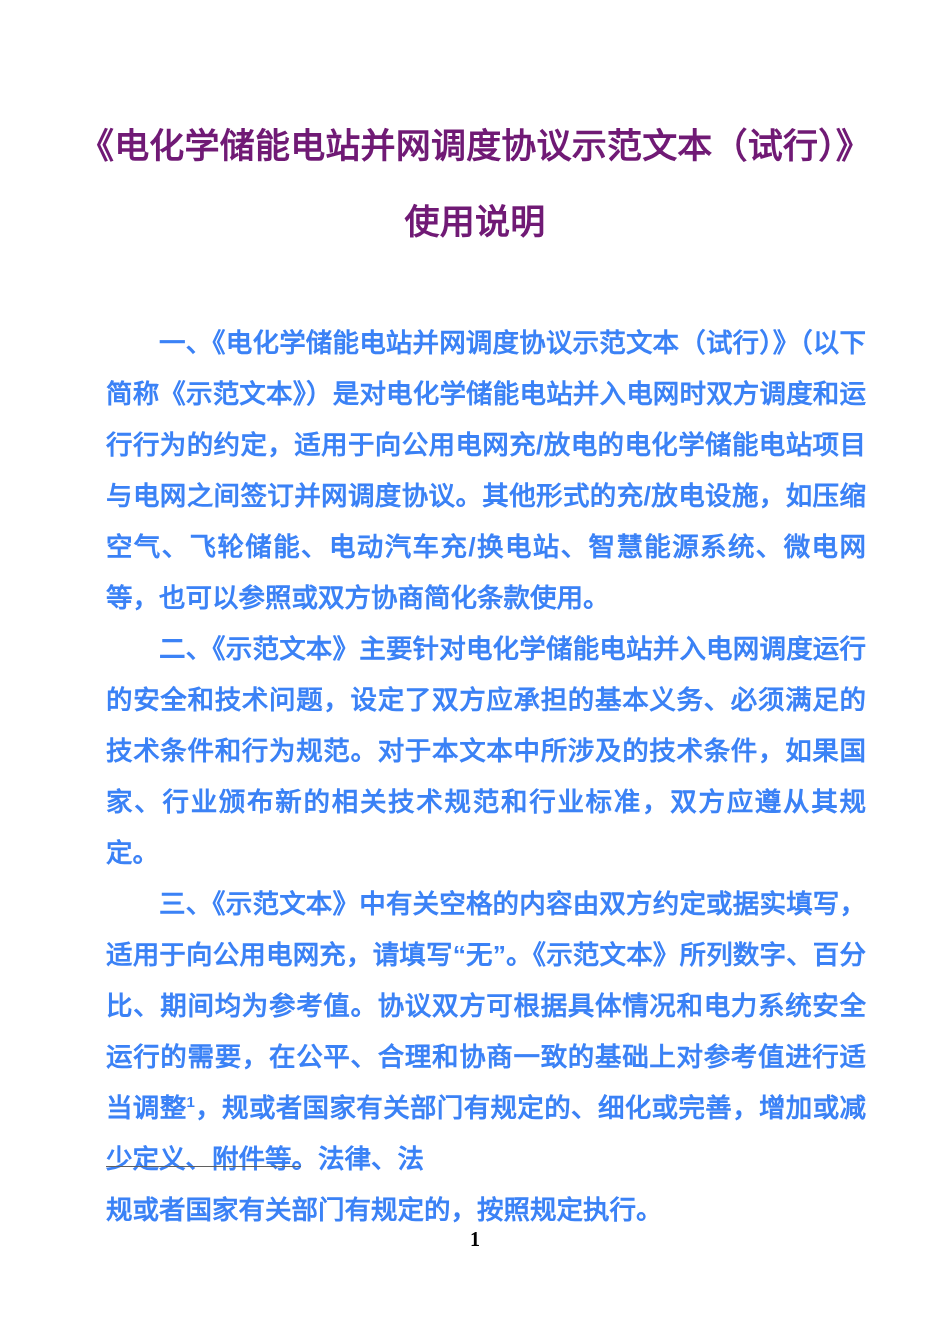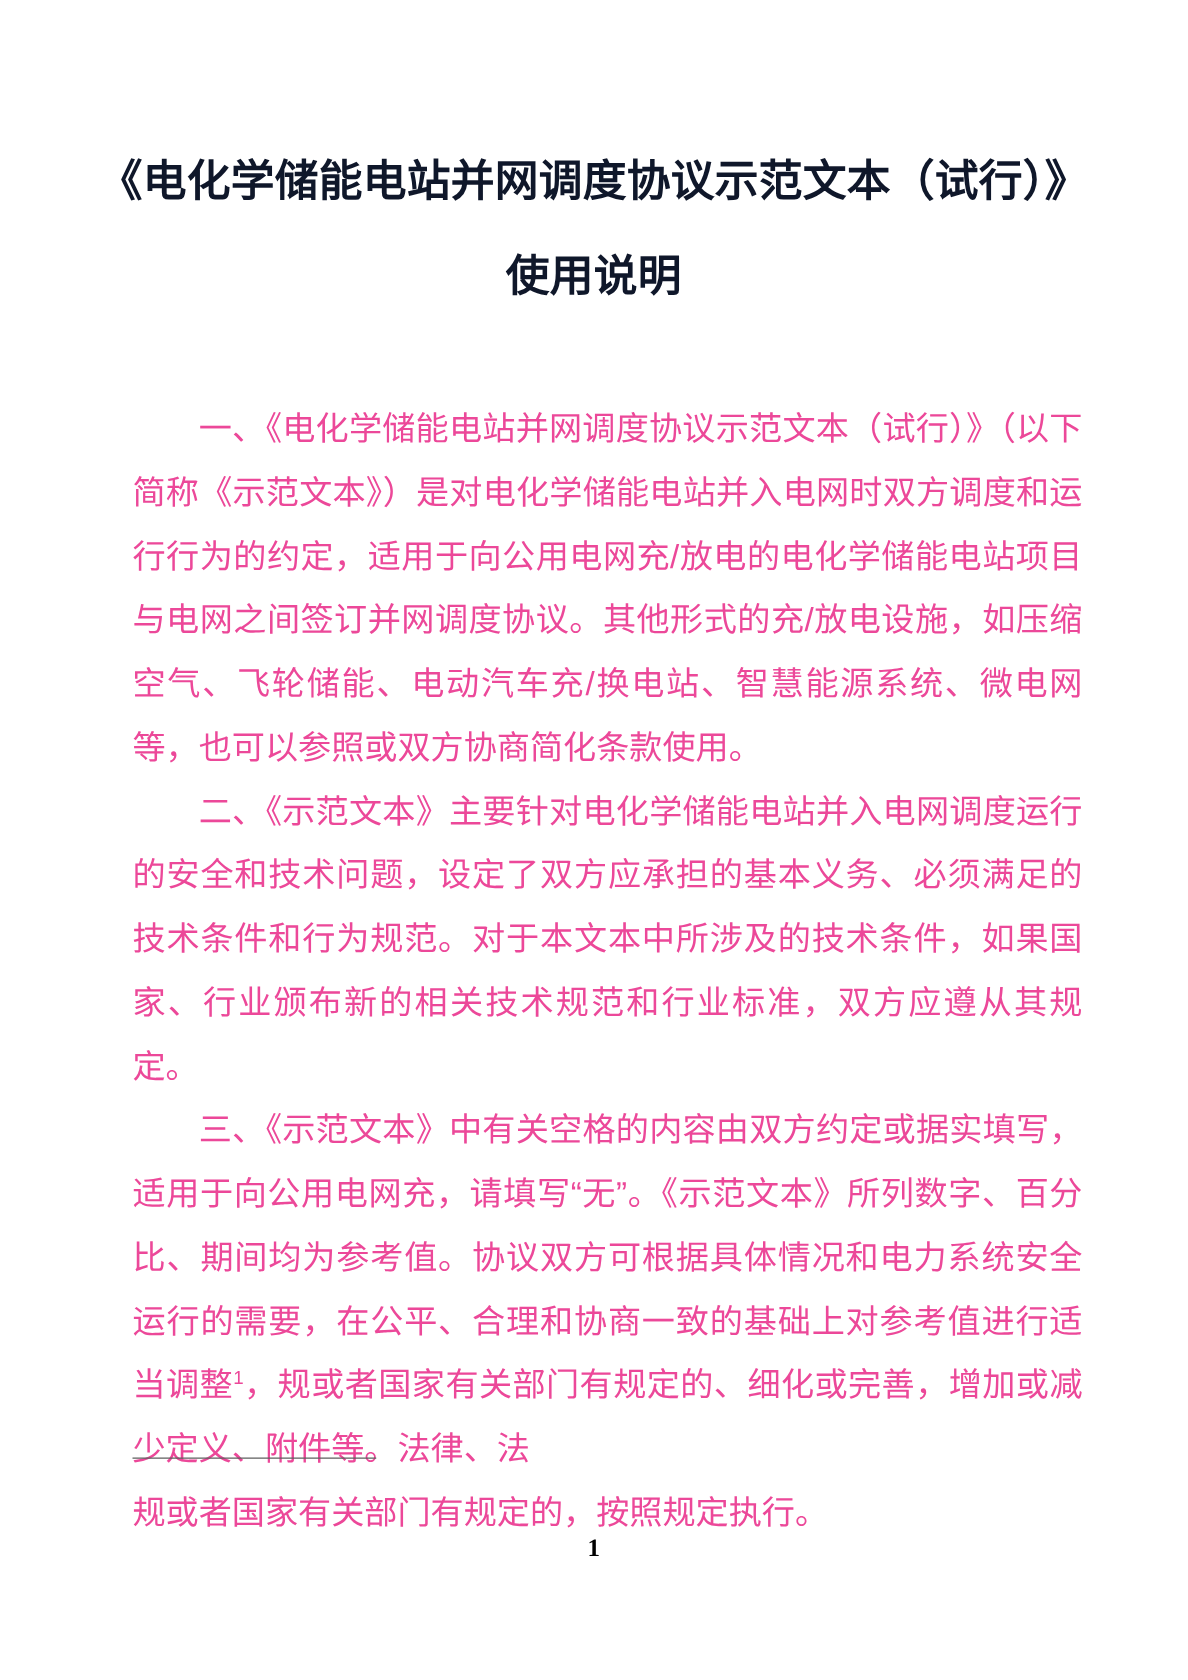--- a/index.html
+++ b/index.html
@@ -27,21 +27,21 @@
   .title-block {
     padding-top: 128px;
     text-align: center;
   }
   .doc-title-line {
     font-family: "Liberation Sans", "DejaVu Sans", sans-serif;
     font-size: 35px;
     font-weight: 700;
     line-height: 1.0;
     letter-spacing: 0.2px;
-    color: #0f172a;
+    color: #701a75;
     white-space: nowrap;
   }
   .doc-title-line.second {
     margin-top: 41px;
   }
 
   
   .body-area {
     position: absolute;
     left: 106px;
@@ -49,22 +49,22 @@
     width: 760px;
   }
   p.para {
     margin: 0;
     font-size: 26.5px;
     line-height: 51px;
     text-align: justify;
     text-justify: inter-ideograph;
     text-indent: 2em;
     letter-spacing: 0px;
-    color: #ec4899;
-    font-weight: 400;
+    color: #3b82f6;
+    font-weight: 700;
   }
   p.para.tail {
     text-indent: 0;
   }
   sup.fn-ref {
     font-size: 15px;
     vertical-align: super;
     line-height: 0;
   }
 

